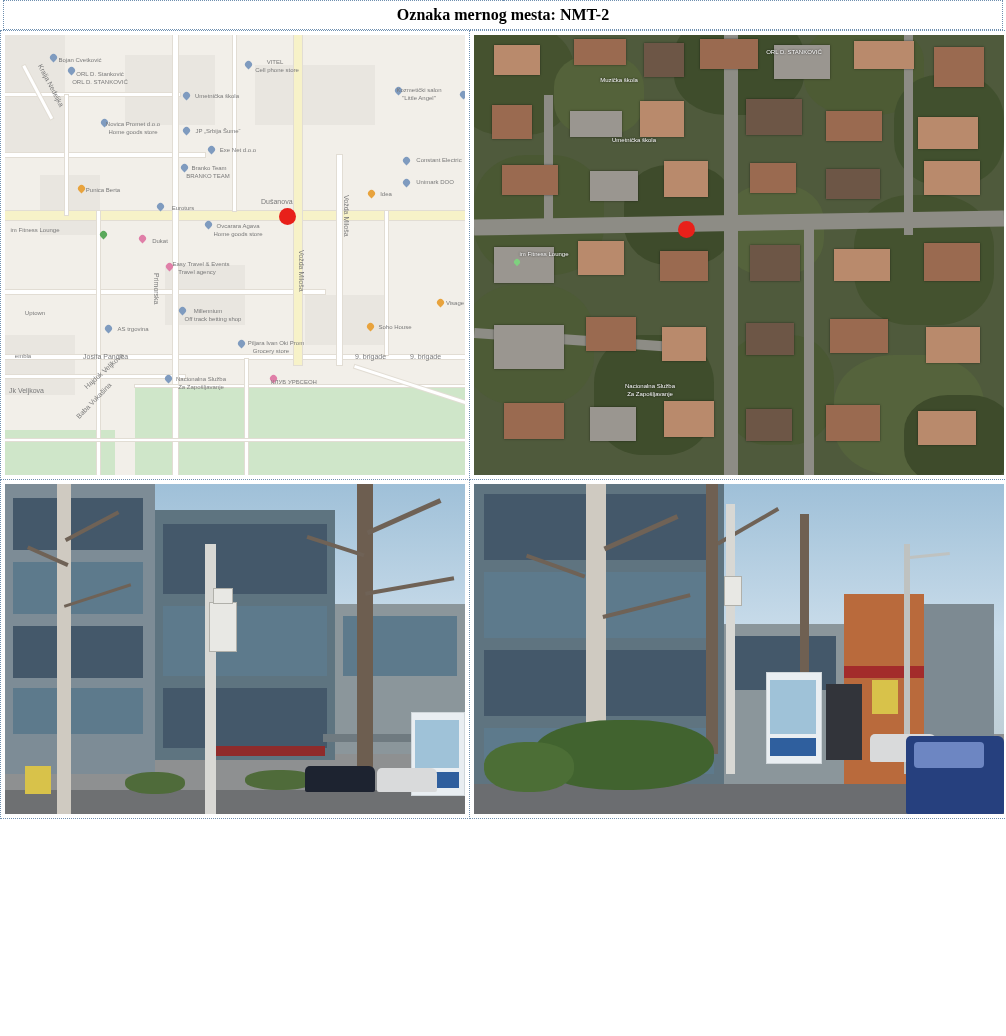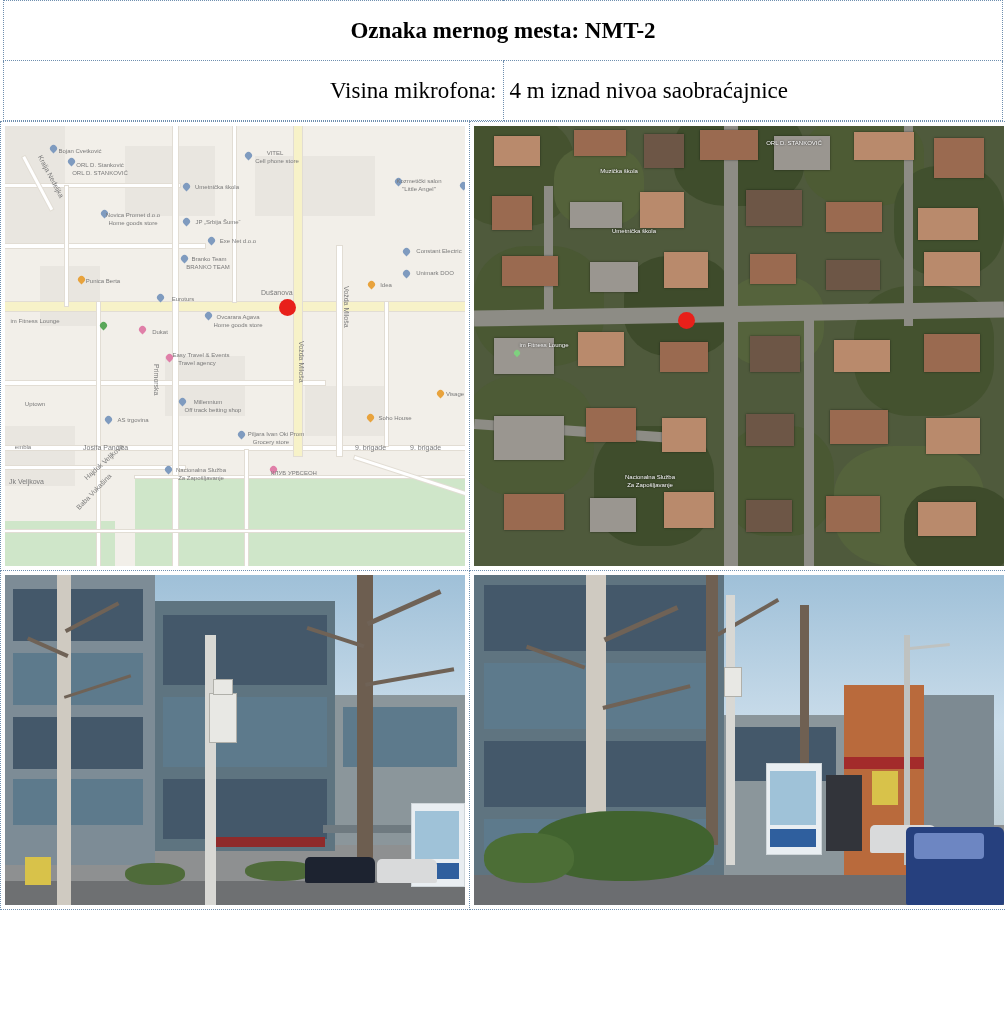--- a/index.html
+++ b/index.html
@@ -21,23 +21,23 @@
     position: relative;
   }
   table.info {
     border-collapse: collapse;
     width: 1000px;
     margin: 0 auto;
     table-layout: fixed;
   }
   table.info td {
     border: 1px dotted #6f8faf;
-    padding: 14px 6px;
+    padding: 3px 6px;
     vertical-align: top;
-    font-size: 23px;
+    font-size: 16px;
     line-height: 1.35;
   }
   td.title-cell {
     text-align: center;
     font-weight: bold;
     font-size: 19px;
     padding: 5px 6px 6px 6px;
   }
   td.label {
     text-align: right;
@@ -234,24 +234,20 @@
 </style>
 </head>
 <body>
 
 <div class="sheet">
 
   <table class="info">
     <tbody>
         <tr>
       <td class="title-cell" colspan="2">Oznaka mernog mesta: NMT-2</td>
-    </tr>
-    <tr>
-      <td class="label">Visina mikrofona:</td>
-      <td class="value">4 m iznad nivoa saobraćajnice</td>
     </tr>
   </tbody>
     </table>
 
   <table class="img-table">
     <tbody>
         <tr>
       <td style="width:460px">
         <div class="img-cell-inner">
           <div class="map">

